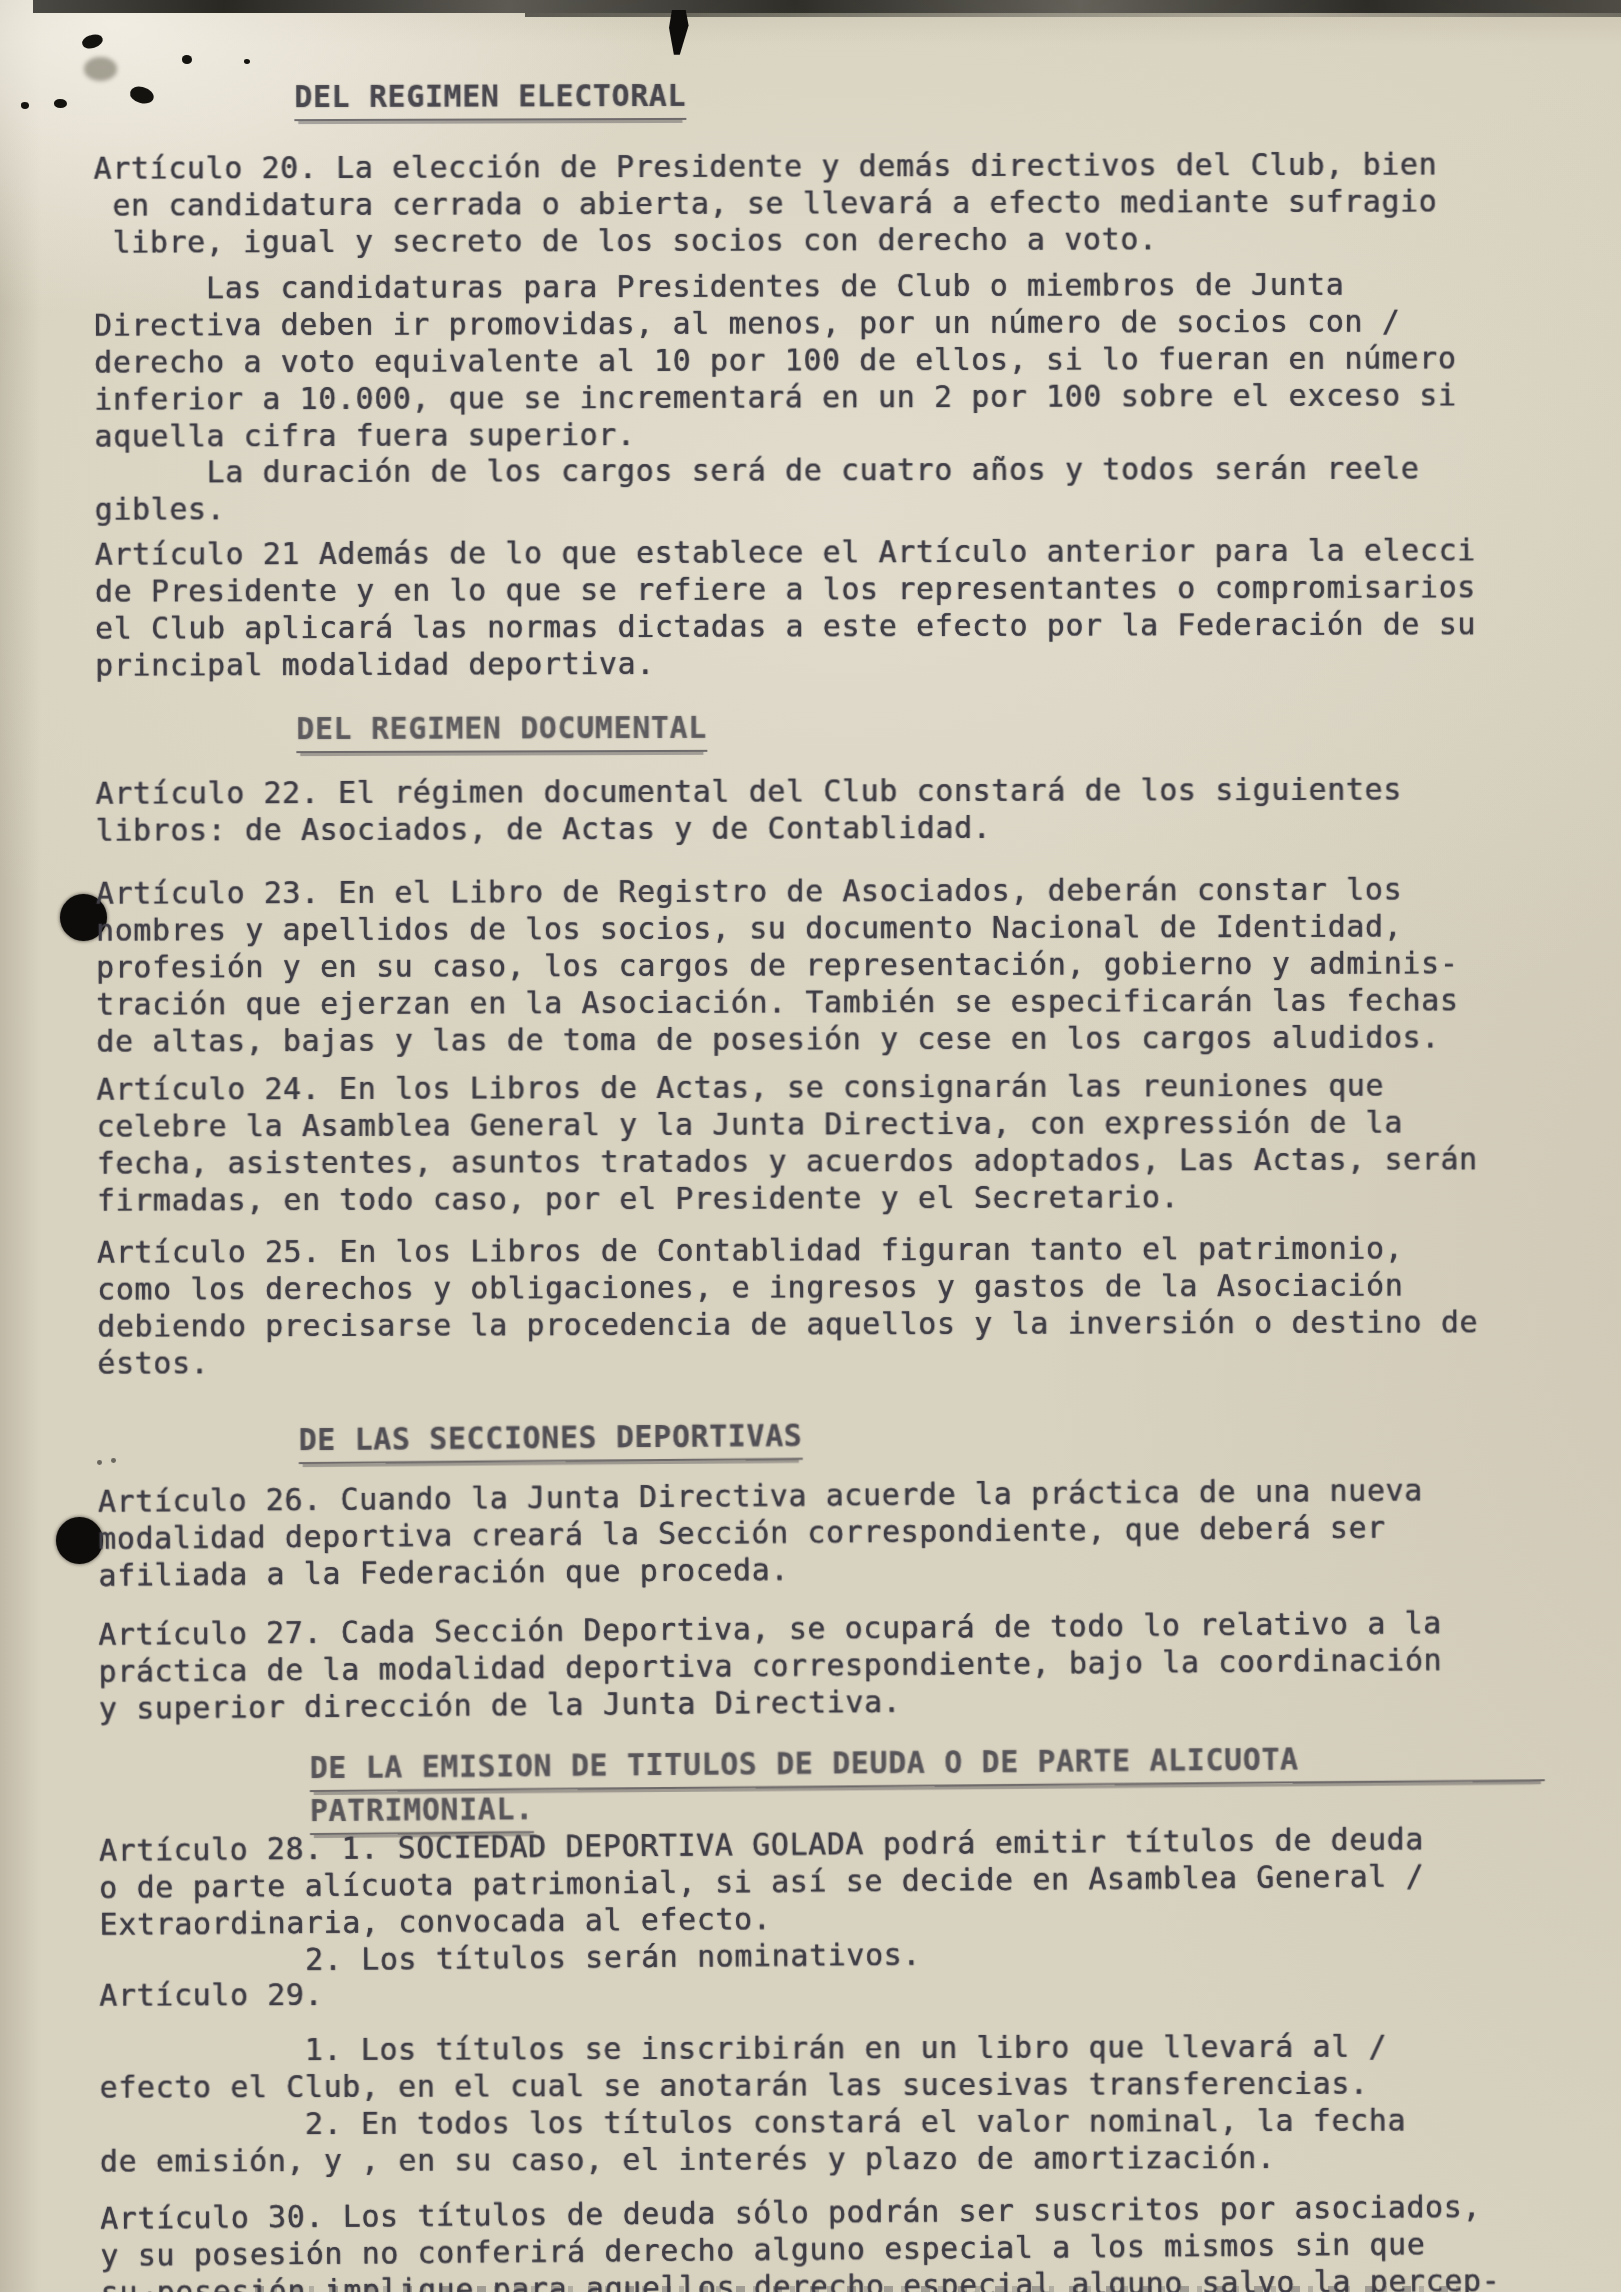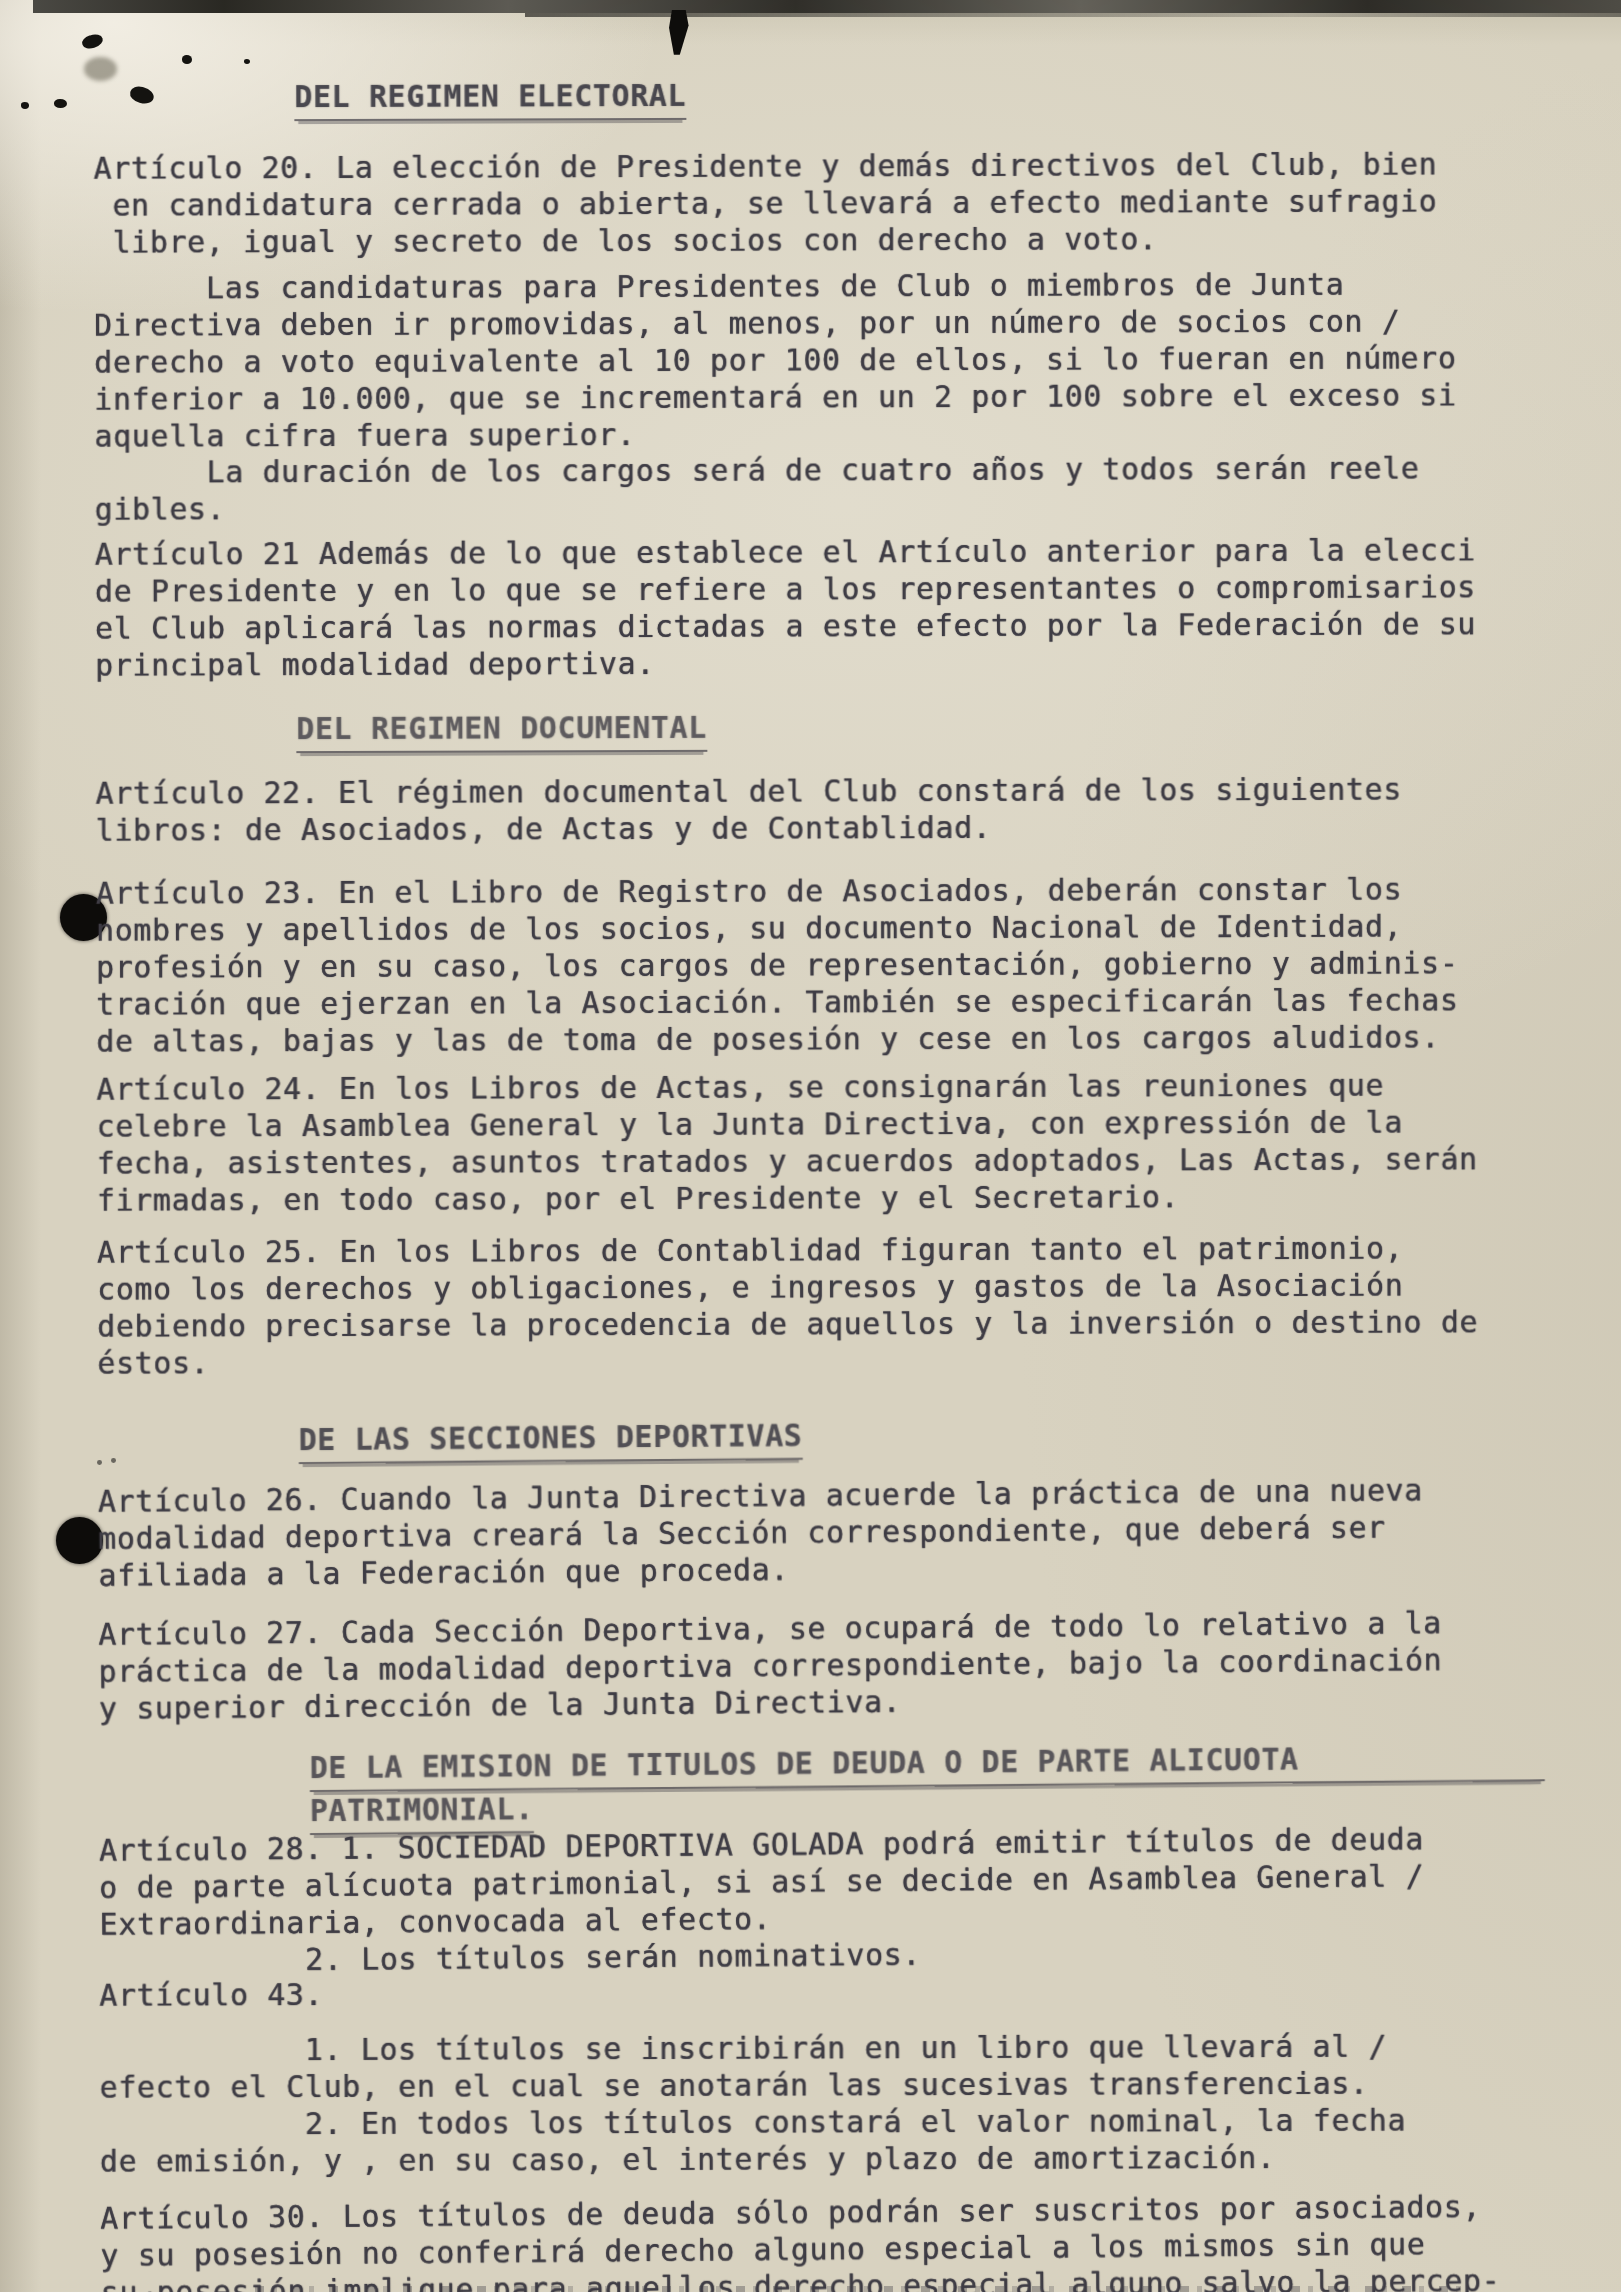--- a/index.html
+++ b/index.html
@@ -131,21 +131,21 @@
 y superior dirección de la Junta Directiva.</div>
 
     <div class="h fade55 tilt2" style="left:304px;top:1747px;"><span class="u" style="width:1235px;">DE LA EMISION DE TITULOS DE DEUDA O DE PARTE ALICUOTA</span></div>
     <div class="h fade55 tilt2" style="left:304px;top:1790px;"><span class="u">PATRIMONIAL.</span></div>
 
     <div class="t tilt2" style="top:1829px;">Artículo 28. 1. SOCIEDAD DEPORTIVA GOLADA podrá emitir títulos de deuda
 o de parte alícuota patrimonial, si así se decide en Asamblea General /
 Extraordinaria, convocada al efecto.
            2. Los títulos serán nominativos.</div>
 
-    <div class="t" style="top:1974px;">Artículo 43.</div>
+    <div class="t" style="top:1974px;">Artículo 29.</div>
 
     <div class="t" style="top:2029px;">           1. Los títulos se inscribirán en un libro que llevará al /
 efecto el Club, en el cual se anotarán las sucesivas transferencias.
            2. En todos los títulos constará el valor nominal, la fecha
 de emisión, y , en su caso, el interés y plazo de amortización.</div>
 
     <div class="t tilt2" style="top:2197px;">Artículo 30. Los títulos de deuda sólo podrán ser suscritos por asociados,
 y su posesión no conferirá derecho alguno especial a los mismos sin que
 su posesión implique para aquellos derecho especial alguno salvo la percep-</div>
 

